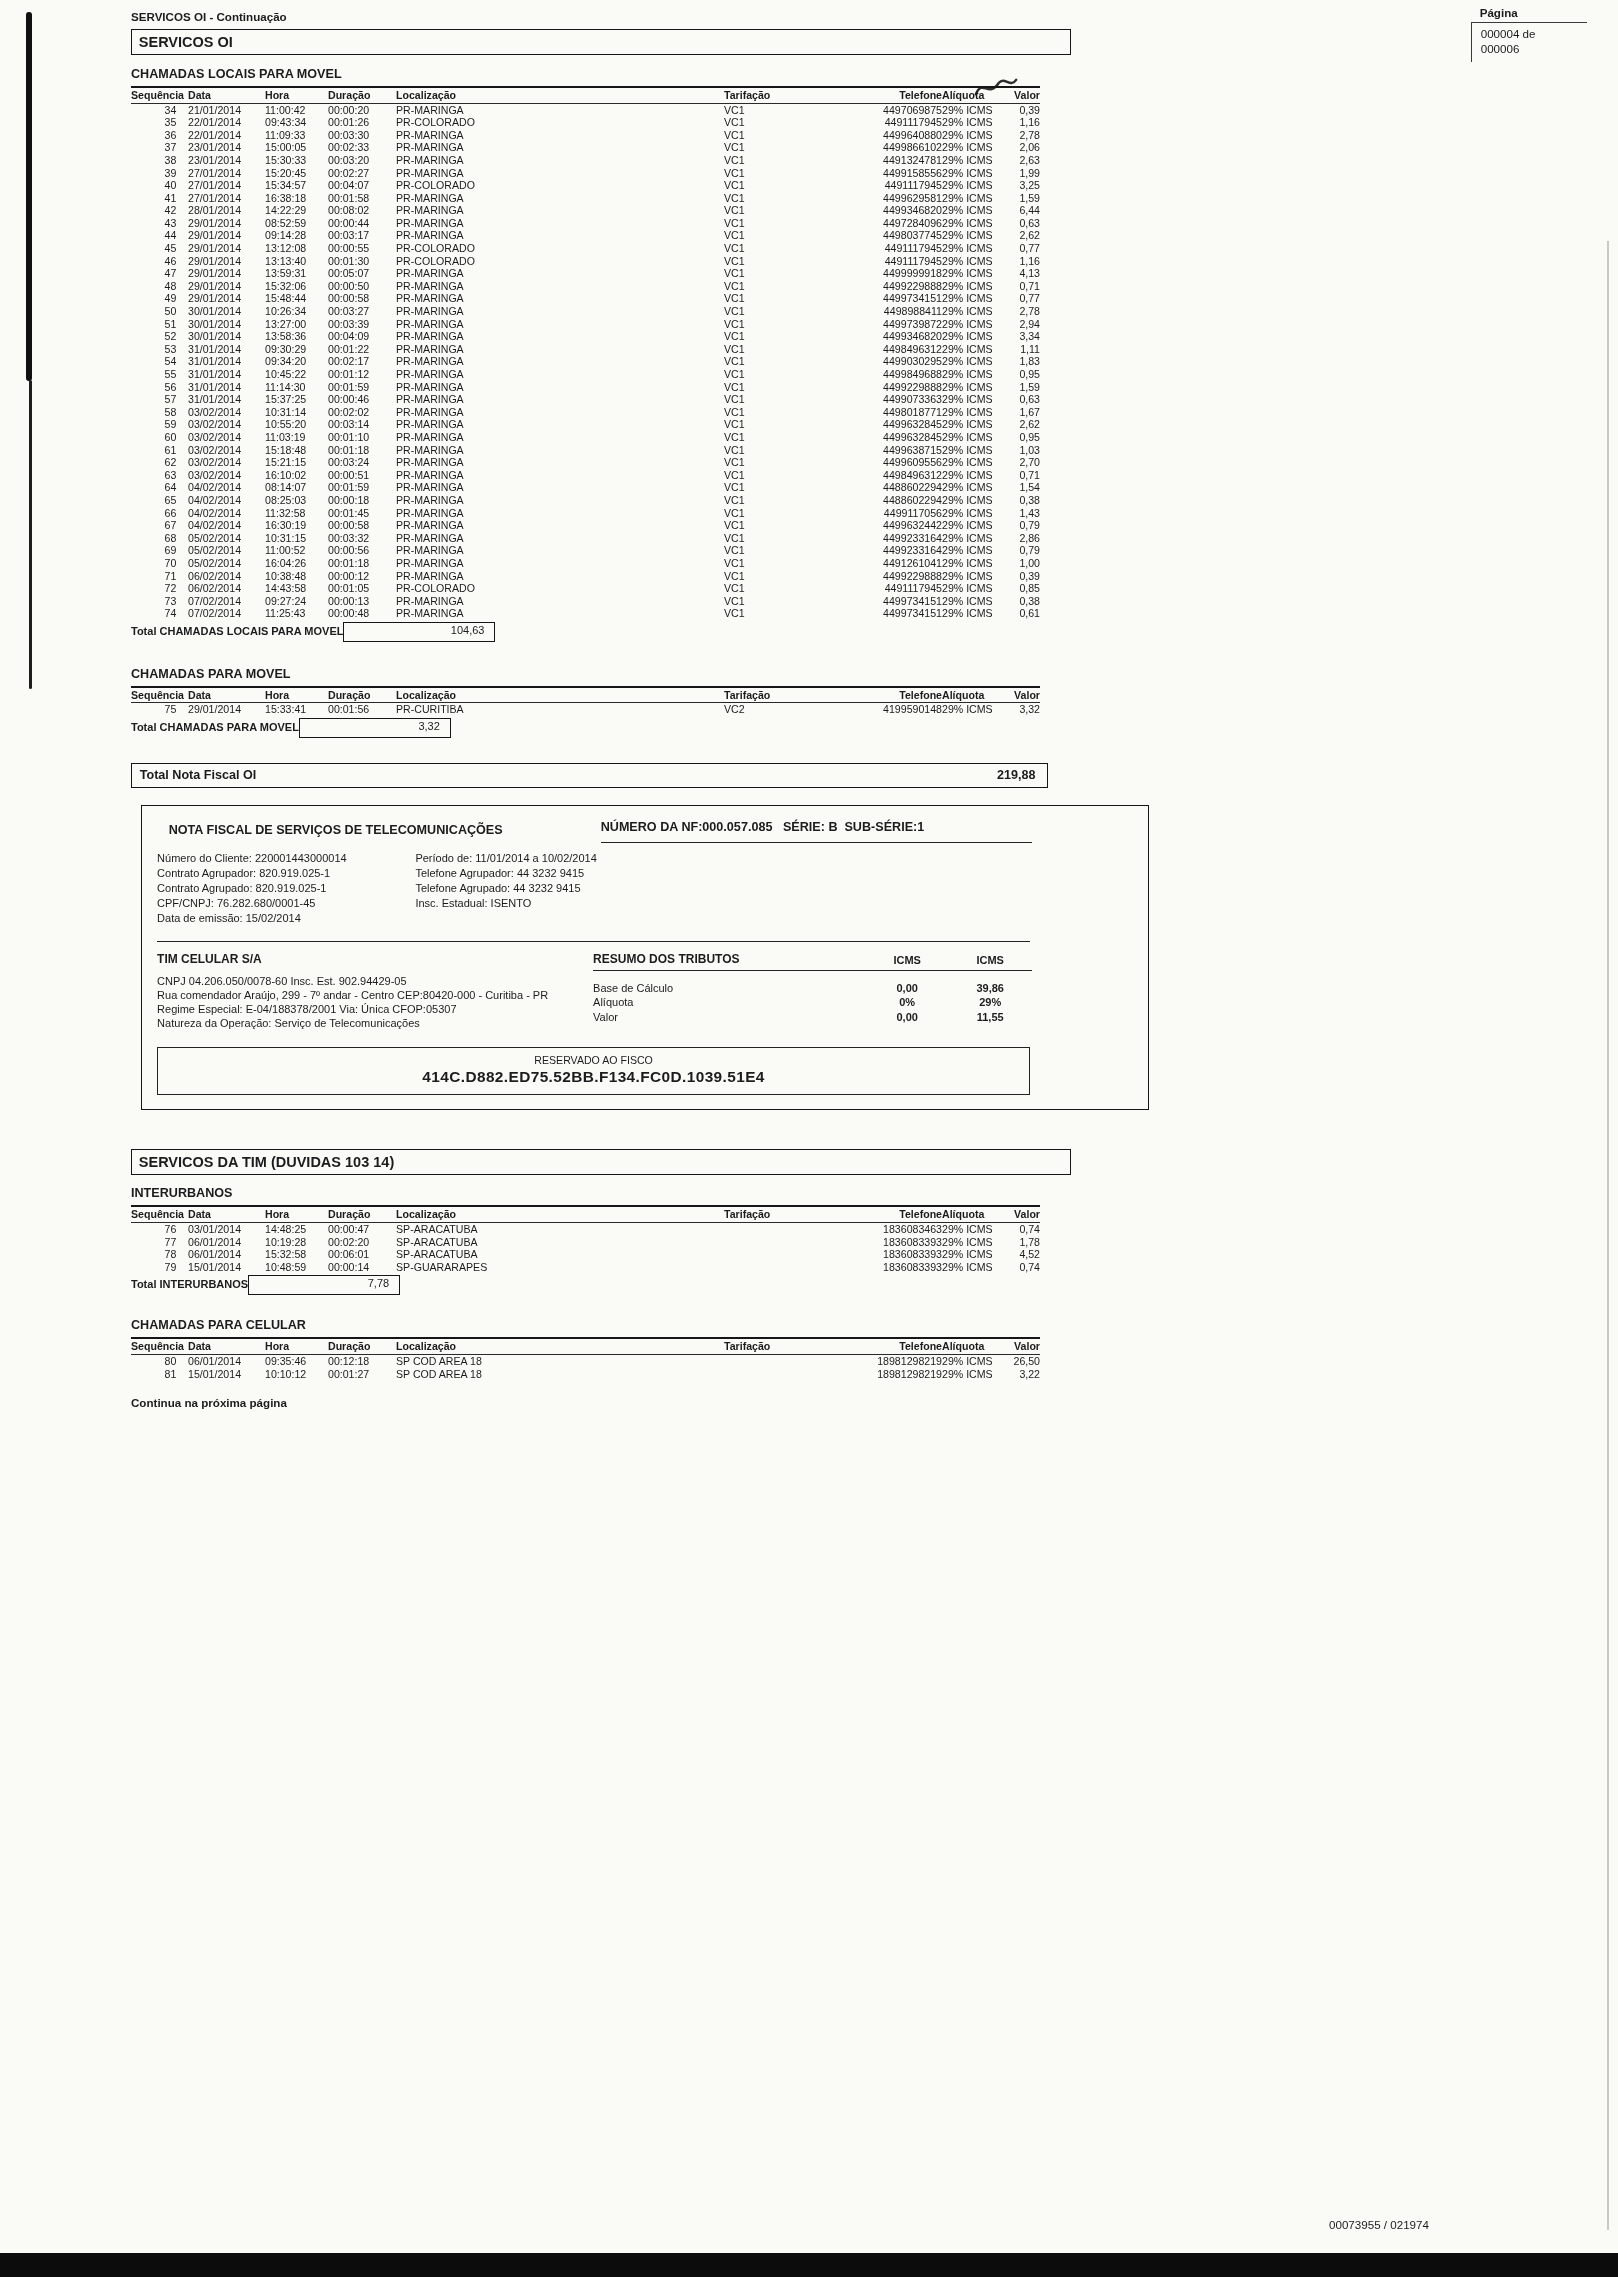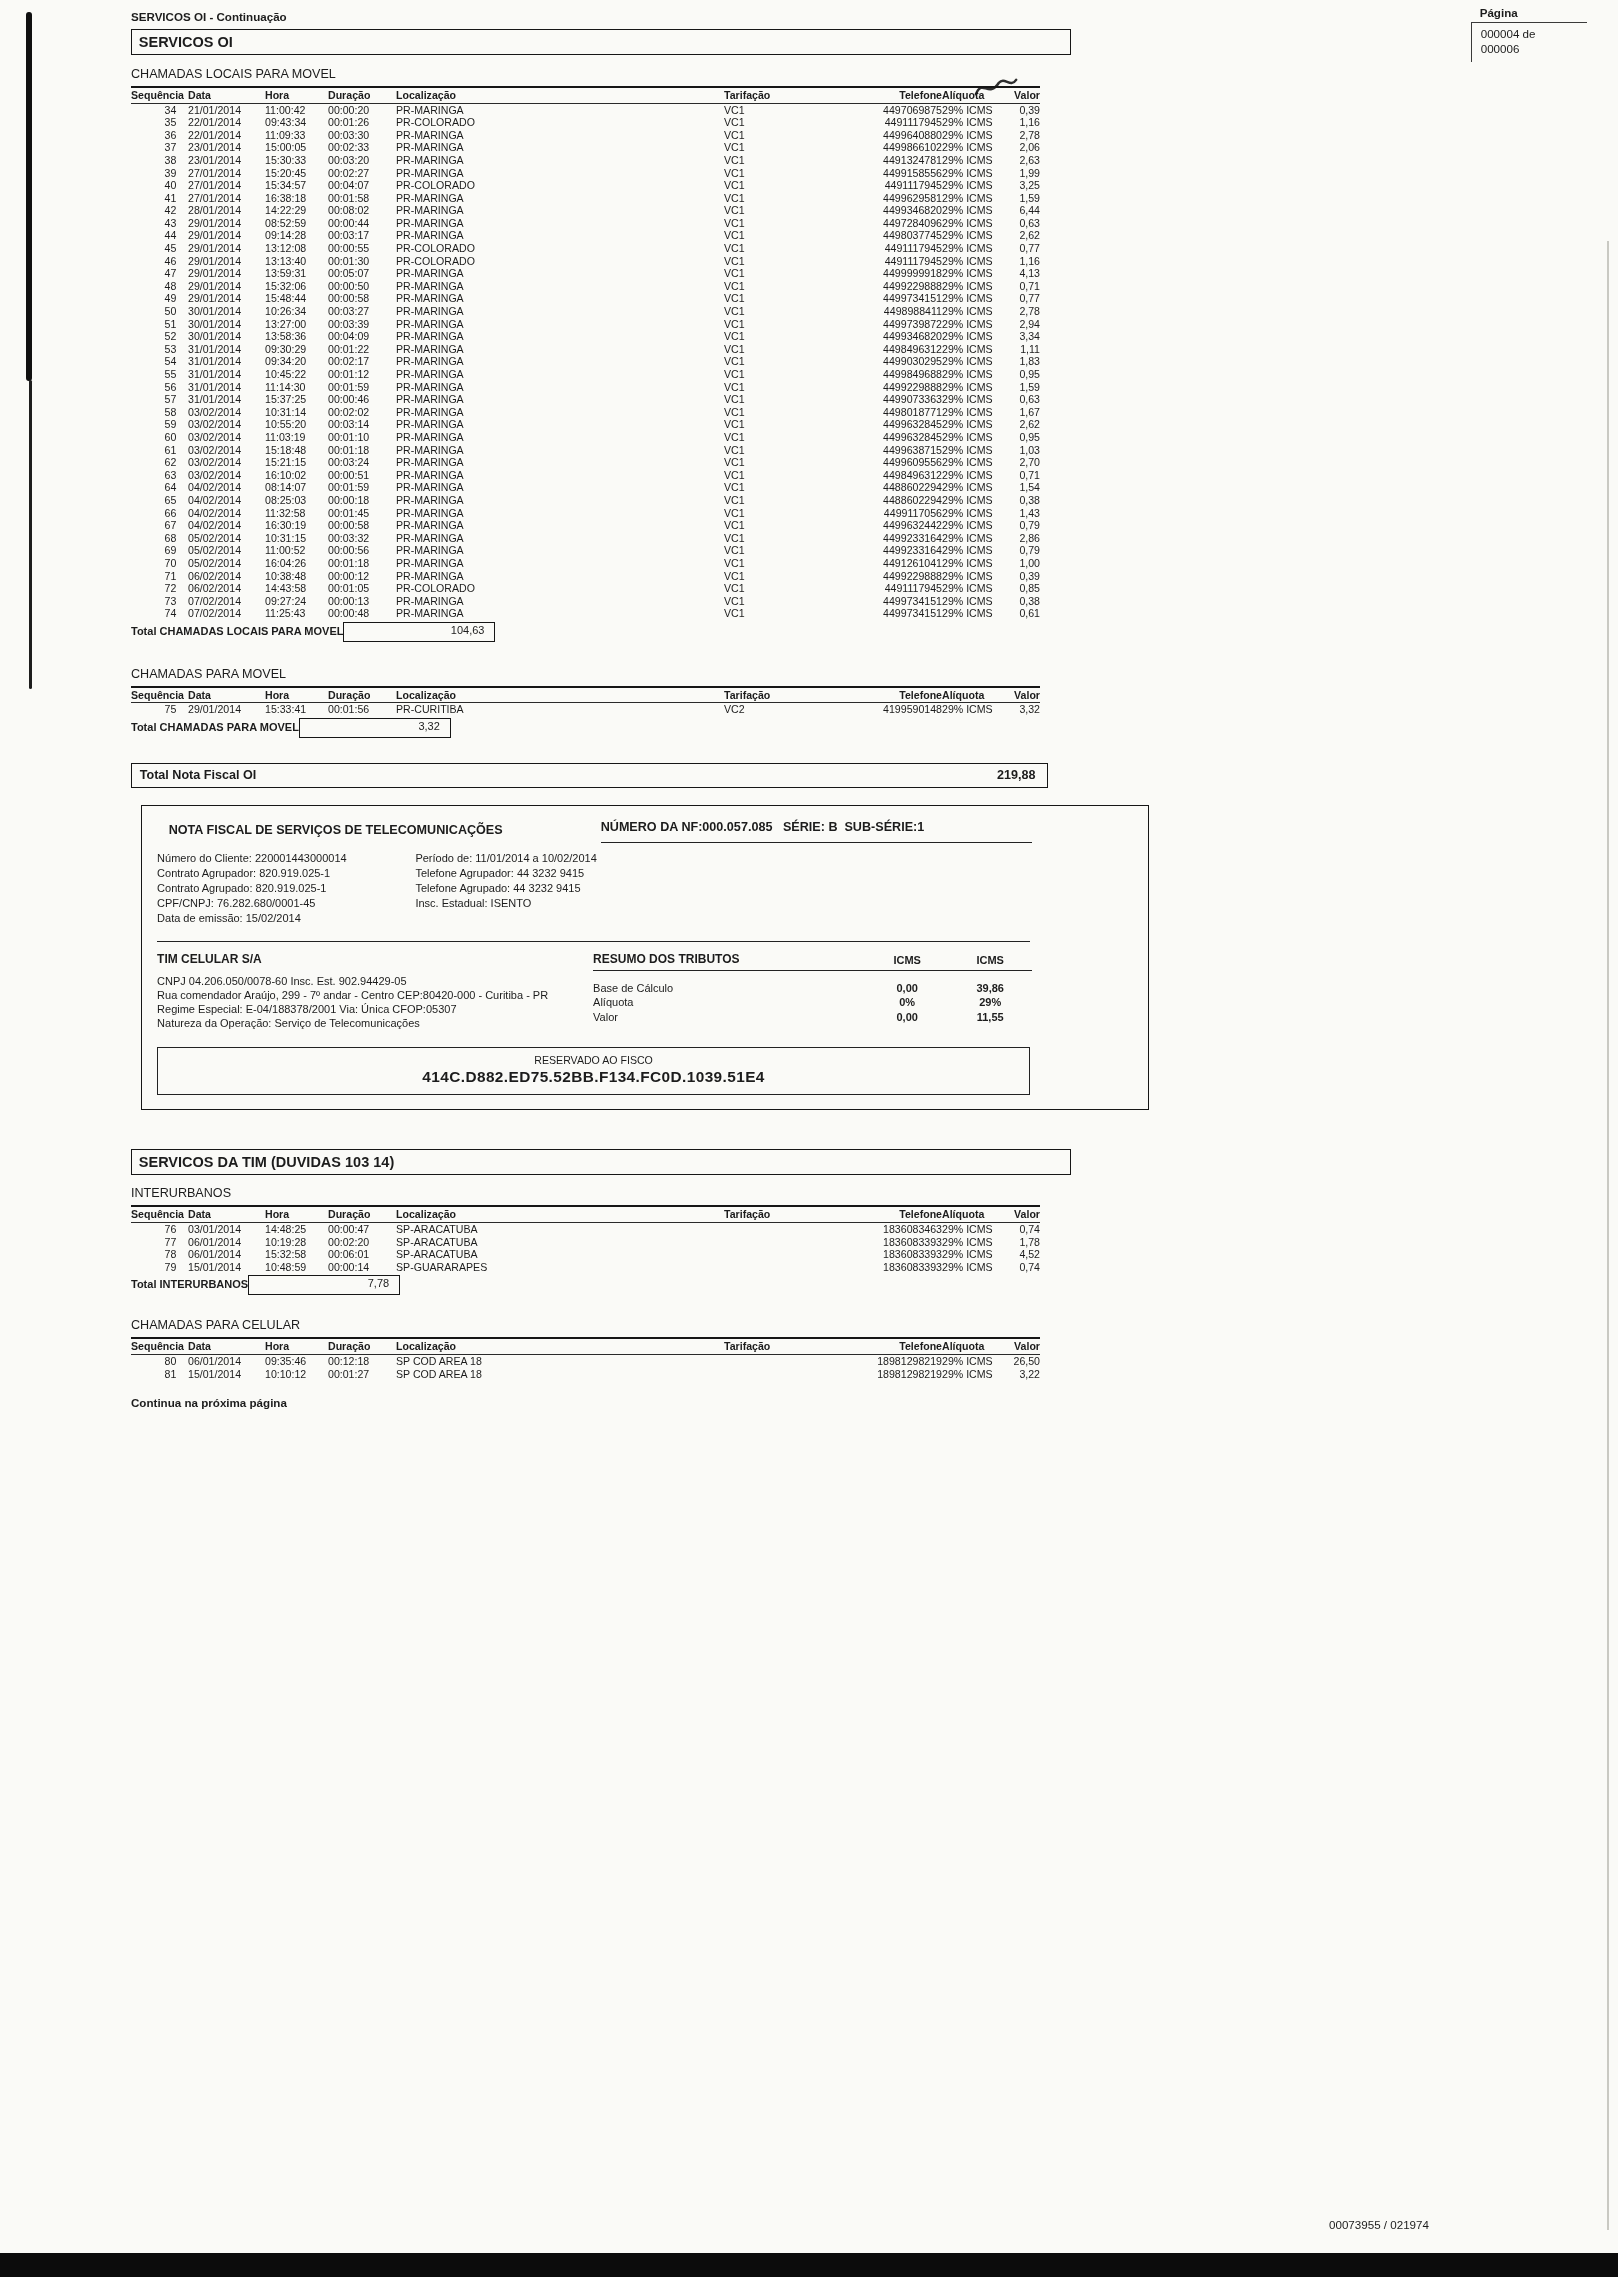--- a/index.html
+++ b/index.html
@@ -12,21 +12,21 @@
   .content { position:absolute; left:83px; top:9.7px; width:1033px;margin-left:48px; }
   .pre { white-space:pre; }
 
   .hdr-cont { font-weight:bold; font-size:11.6px; }
 
   .box-title {
     margin-top:6.8px; width:940px; border:1.9px solid #161616;
     font-weight:bold; font-size:14.5px; padding:3.9px 6.8px 3.9px 6.8px;
   }
 
-  .section-heading { font-weight:normal; font-size:12.6px; margin:11.6px 0 4.8px 0; }
+  .section-heading { font-weight:bold; font-size:12.6px; margin:11.6px 0 4.8px 0; }
 
   table.calltable { width:908px; border-collapse:collapse; table-layout:fixed; margin-top:1.9px; }
   table.calltable col.c-seq { width:57px; }
   table.calltable col.c-data { width:77px; }
   table.calltable col.c-hora { width:63px; }
   table.calltable col.c-dur { width:68px; }
   table.calltable col.c-loc { width:328px; }
   table.calltable col.c-tar { width:97px; }
   table.calltable col.c-tel { width:121px; }
   table.calltable col.c-aliq { width:60px; }

